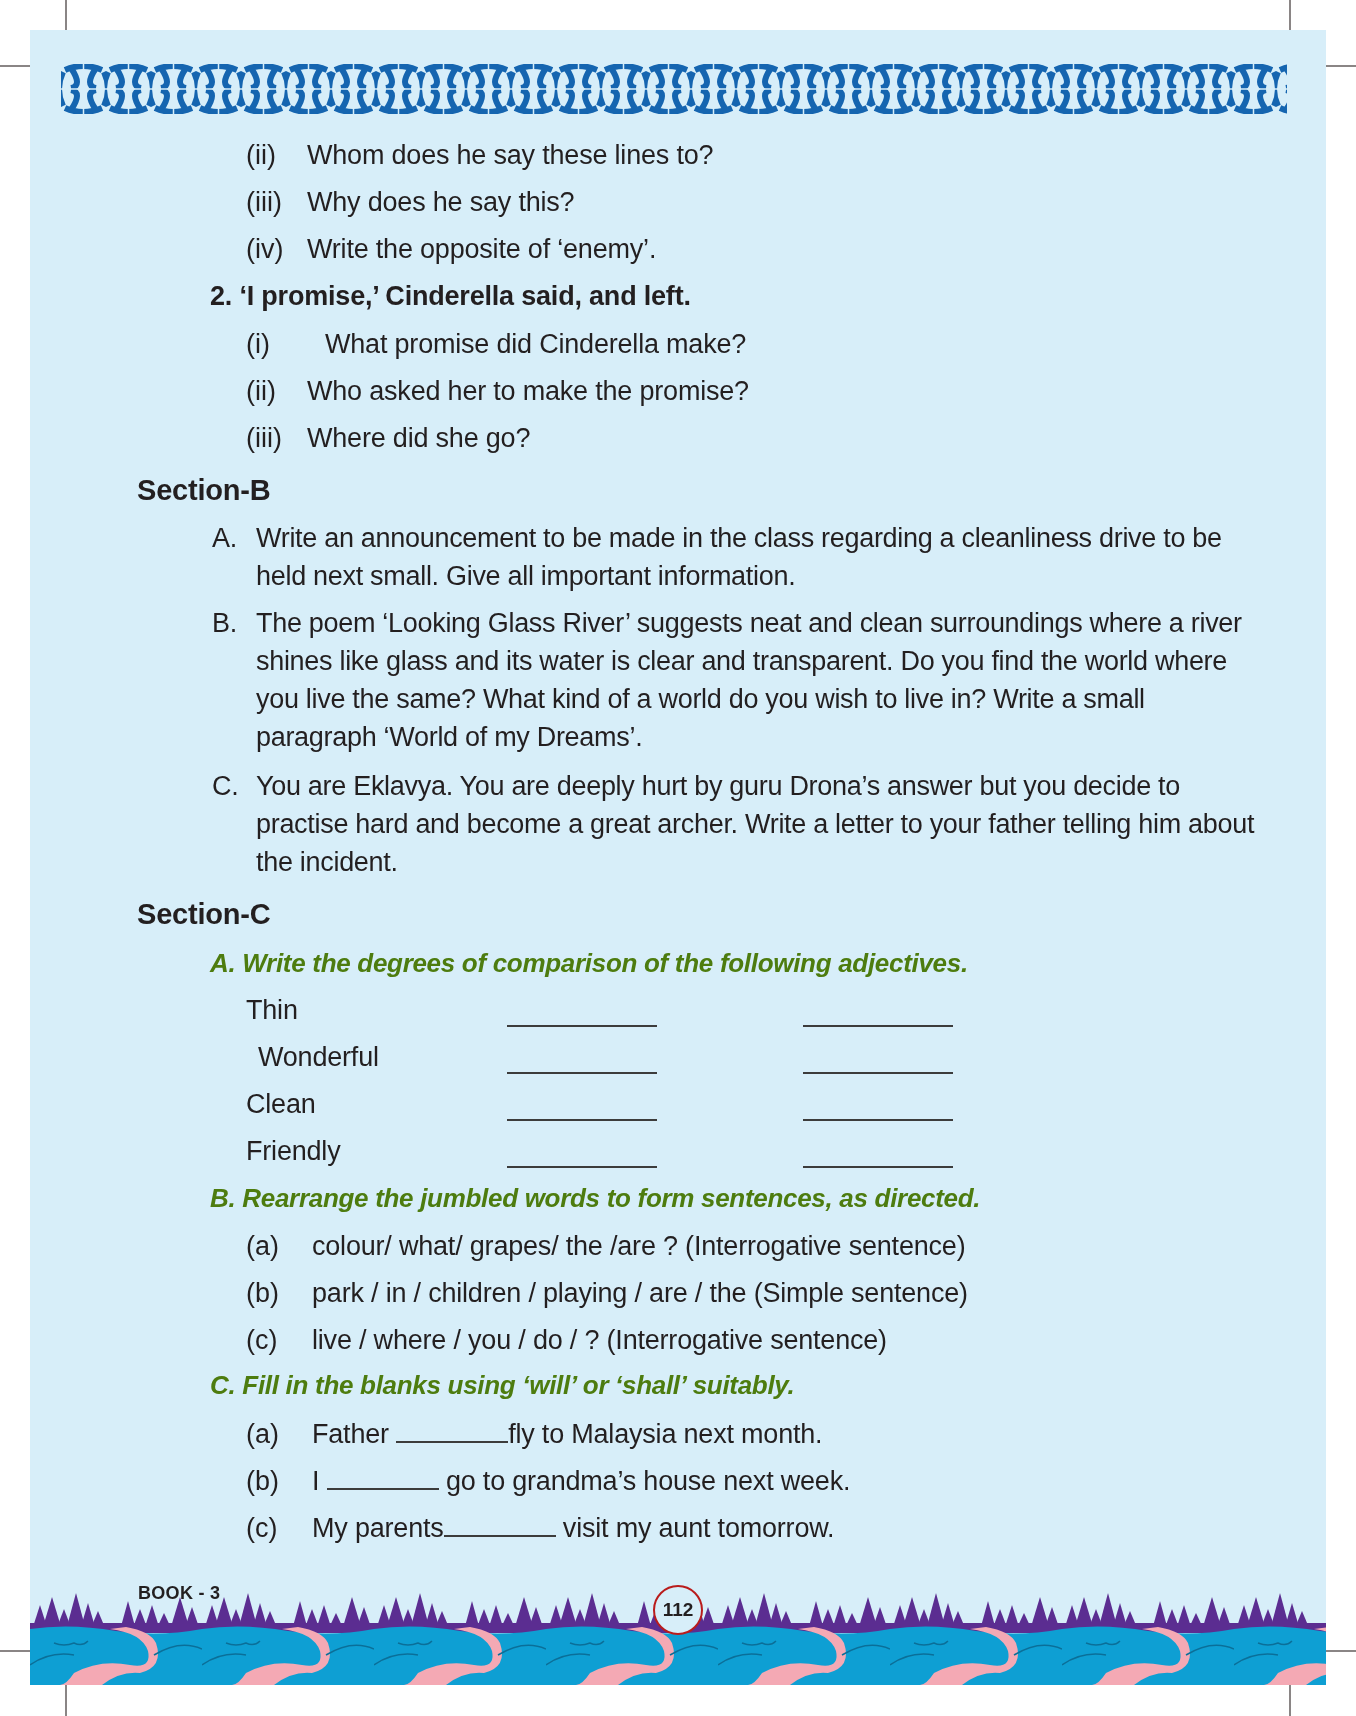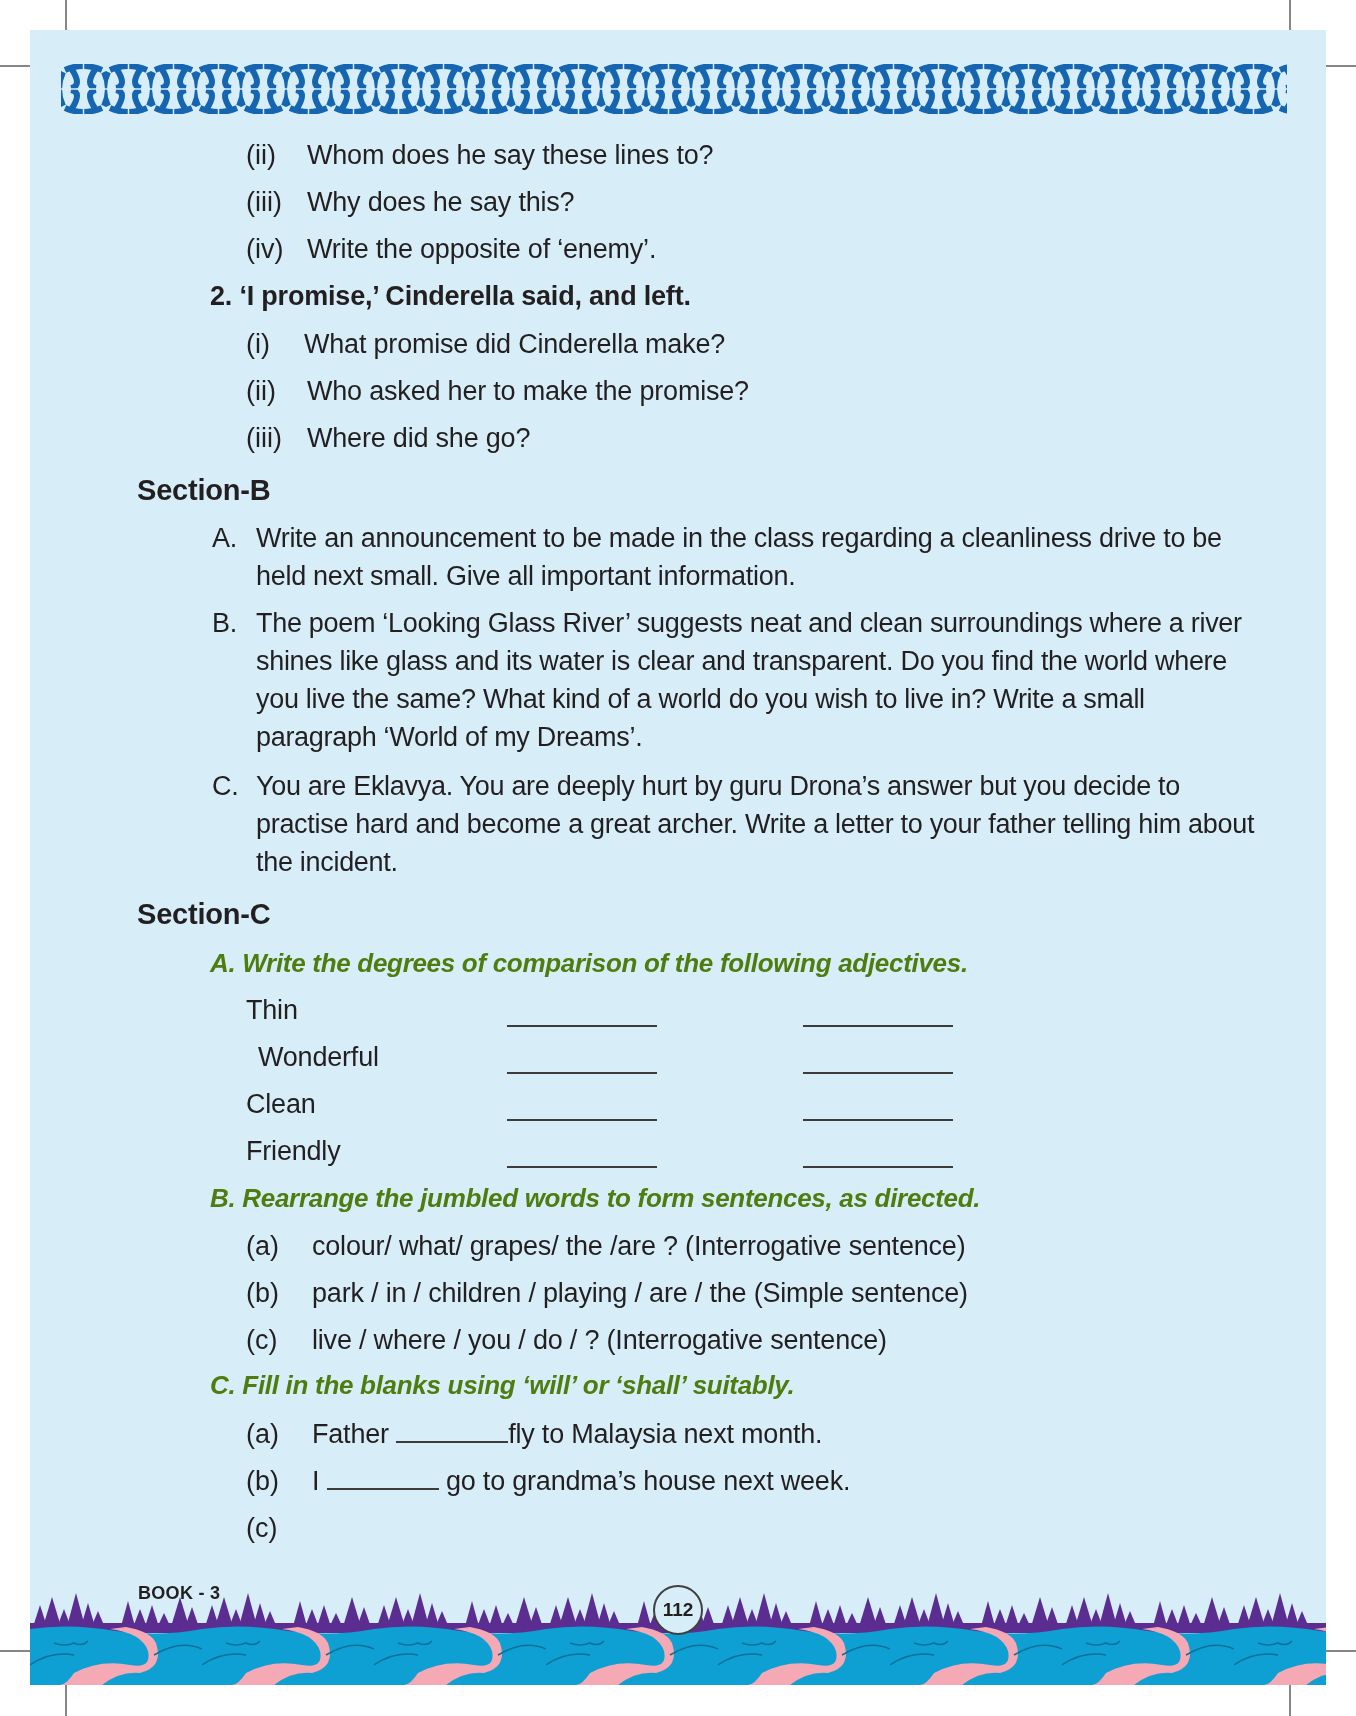--- a/index.html
+++ b/index.html
@@ -21,21 +21,21 @@
   .bold { font-weight: bold; }
   .sect { font-size: 29px; font-weight: bold; letter-spacing: -0.2px; }
   .blue-h { color: #4d7c0f; font-weight: bold; font-style: italic; font-size: 26px; letter-spacing: -0.3px; }
   .para { position: absolute; font-size: 27px; line-height: 38px; letter-spacing: -0.3px; width: 1000px; white-space: normal; }
   .blank { position: absolute; height: 0; border-top: 2px solid #3c3c3c; width: 150px; }
   .inline-blank { display: inline-block; width: 112px; border-bottom: 2px solid #3c3c3c; height: 22px; vertical-align: baseline; }
   .footer-land { position: absolute; left: 0; top: 1555px; width: 1296px; height: 100px; }
   .book-label { position: absolute; left: 108px; top: 1553px; font-size: 18px; font-weight: bold; letter-spacing: 0.3px; }
   .page-badge {
     position: absolute; left: 623px; top: 1555px; width: 46px; height: 46px;
-    border-radius: 50%; border: 2px solid #404040; background: #d7eef9;
+    border-radius: 50%; border: 2px solid #b91c1c; background: #d7eef9;
     display: flex; align-items: center; justify-content: center;
     font-weight: bold; font-size: 19px; color: #231f20;
   }
 </style>
 </head>
 <body>
 
 <div class="crop" style="left:65px;top:0;width:2px;height:30px;"></div>
 <div class="crop" style="left:0;top:65px;width:30px;height:2px;"></div>
 <div class="crop" style="left:1289px;top:0;width:2px;height:30px;"></div>
@@ -71,21 +71,21 @@
 
   <div class="roman" style="left:216px;top:109px;">(ii)</div>
   <div class="abs item" style="left:277px;top:109px;">Whom does he say these lines to?</div>
   <div class="roman" style="left:216px;top:156px;">(iii)</div>
   <div class="abs item" style="left:277px;top:156px;">Why does he say this?</div>
   <div class="roman" style="left:216px;top:203px;">(iv)</div>
   <div class="abs item" style="left:277px;top:203px;">Write the opposite of ‘enemy’.</div>
 
   <div class="abs item bold" style="left:180px;top:250px;">2. ‘I promise,’ Cinderella said, and left.</div>
   <div class="roman" style="left:216px;top:298px;">(i)</div>
-  <div class="abs item" style="left:274px;top:298px;">What promise did Cinderella make?</div>
+  <div class="abs item" style="left:295px;top:298px;">What promise did Cinderella make?</div>
   <div class="roman" style="left:216px;top:345px;">(ii)</div>
   <div class="abs item" style="left:277px;top:345px;">Who asked her to make the promise?</div>
   <div class="roman" style="left:216px;top:392px;">(iii)</div>
   <div class="abs item" style="left:277px;top:392px;">Where did she go?</div>
 
   <div class="abs sect" style="left:107px;top:444px;">Section-B</div>
 
   <div class="abs item" style="left:182px;top:492px;">A.</div>
   <div class="para" style="left:226px;top:489px;">Write an announcement to be made in the class regarding a cleanliness drive to be held next small. Give all important information.</div>
 
@@ -127,20 +127,23 @@
 
   <div class="roman" style="left:216px;top:1388px;">(a)</div>
   <div class="abs item" style="left:282px;top:1388px;">
     <span>Father </span><span class="inline-blank"></span><span>fly to Malaysia next month.</span>
   </div>
   <div class="roman" style="left:216px;top:1435px;">(b)</div>
   <div class="abs item" style="left:282px;top:1435px;">
     <span>I </span><span class="inline-blank"></span><span> go to grandma’s house next week.</span>
   </div>
   <div class="roman" style="left:216px;top:1482px;">(c)</div>
+  <div class="abs item" style="left:282px;top:1482px;">
+    <span>My parents</span><span class="inline-blank"></span><span> visit my aunt tomorrow.</span>
+  </div>
 
   <svg class="footer-land" viewBox="0 0 1296 100" preserveAspectRatio="none">
     <defs>
       <pattern id="land" x="0" y="0" width="172" height="100" patternUnits="userSpaceOnUse">
         <g fill="#5b2d91">
           <polygon points="2,45 10,20 18,45"></polygon>
           <polygon points="12,45 22,12 32,45"></polygon>
           <polygon points="26,45 34,24 42,45"></polygon>
           <polygon points="36,45 46,8 56,45"></polygon>
           <polygon points="50,45 58,18 66,45"></polygon>

